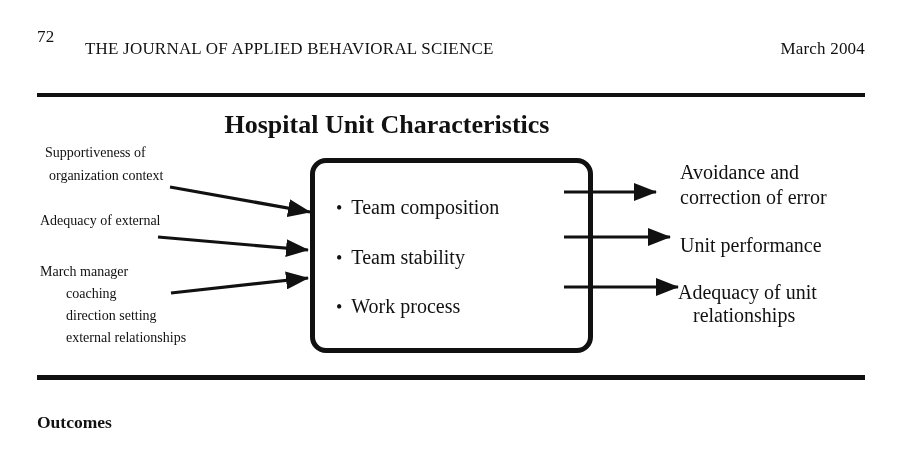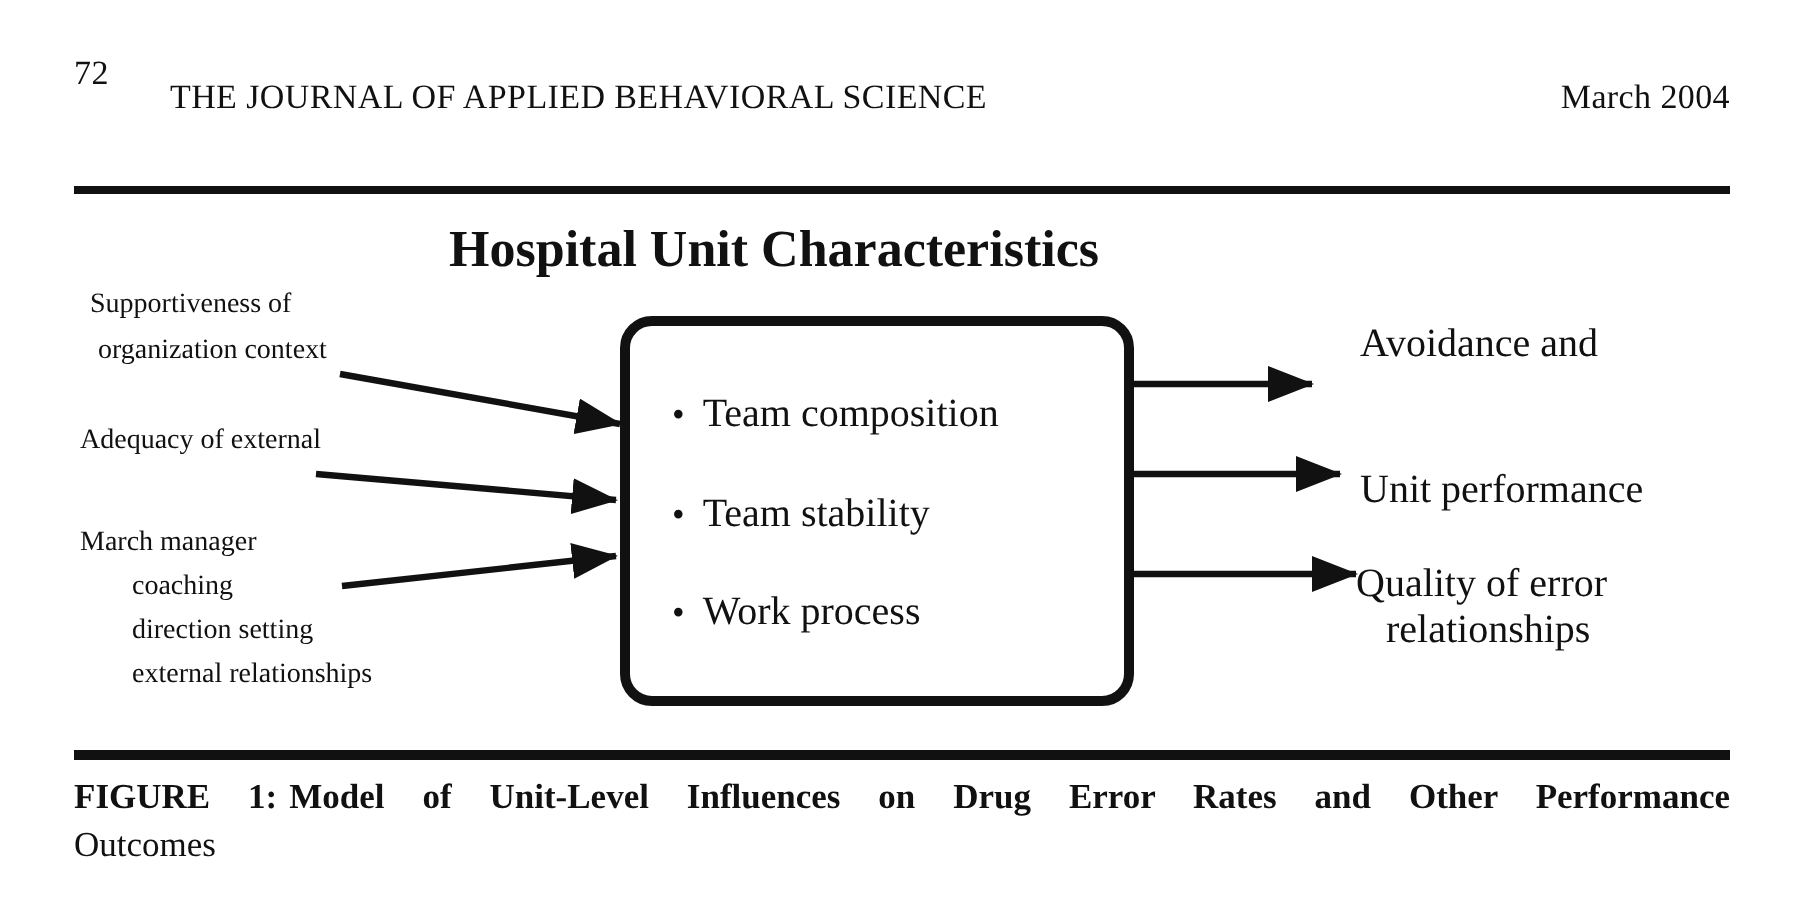--- a/index.html
+++ b/index.html
@@ -29,21 +29,21 @@
     font-size:26px; font-weight:bold;
   }
   .fig-label { font-size:14px; line-height:23px; white-space:nowrap; }
   .in-1 { left:45px; top:141px; }
   .in-1 .l2 { margin-left:4px; }
   .in-2 { left:40px; top:209px; }
   .in-3 { left:40px; top:261px; line-height:22px; }
   .in-3 .ind { margin-left:26px; }
 
   .char-box {
-    left:310px; top:158px; width:257px; height:195px;
+    left:310px; top:158px; width:283px; height:195px;
     border:5px solid var(--ink); border-radius:16px; background:var(--paper);
   }
   .bullet-row { position:absolute; left:21px; font-size:20px; white-space:nowrap; }
   .bullet-row .bullet { display:inline-block; margin-right:9px; font-size:18px; }
   .row-0 { top:33px; }
   .row-1 { top:83px; }
   .row-2 { top:132px; }
 
   .out-label { font-size:20px; white-space:nowrap; }
   .out-1 { left:680px; top:160px; line-height:25px; }
@@ -55,21 +55,21 @@
 
   
   .caption-line1 {
     left:37px; top:388px; width:828px;
     font-size:17.5px; font-weight:bold;
     text-align:justify; text-align-last:justify; white-space:normal;
   }
   .caption-line1 .cap-label { margin-right:6px; }
   .caption-line2 {
     left:37px; top:412px; width:828px;
-    font-size:17.5px; font-weight:normal;
+    font-size:17.5px; font-weight:bold;
   }
 </style>
 </head>
 <body>
 
 <div class="page">
 
   <span class="abs running-head head-pageno">72</span>
   <span class="abs running-head head-journal">THE JOURNAL OF APPLIED BEHAVIORAL SCIENCE</span>
   <span class="abs running-head head-date">March 2004</span>
@@ -99,26 +99,27 @@
     <div class="bullet-row row-2">
       <span class="bullet">•</span><span>Work process</span>
     </div>
     <div class="bullet-row row-1">
       <span class="bullet">•</span><span>Team stability</span>
     </div>
   </div>
 
   <div class="abs out-label out-1">
     <div>Avoidance and</div>
+    <div>correction of error</div>
   </div>
   <div class="abs out-label out-2">
     <div>Unit performance</div>
   </div>
   <div class="abs out-label out-3">
-    <div>Quality of error</div>
+    <div>Adequacy of unit</div>
     <div class="ind">relationships</div>
   </div>
 
   <svg class="arrows-layer" viewBox="0 0 902 450" xmlns="http://www.w3.org/2000/svg">
     <defs>
       <marker id="ah" markerUnits="userSpaceOnUse" markerWidth="23" markerHeight="18" refX="22" refY="9" orient="auto">
         <path d="M0,0 L23,9 L0,18 Z" fill="currentColor"></path>
       </marker>
     </defs>
     <g stroke="currentColor" stroke-width="3.2" fill="none">
@@ -126,18 +127,15 @@
       <line x1="158" y1="237" x2="308" y2="250" marker-end="url(#ah)"></line>
       <line x1="171" y1="293" x2="308" y2="278" marker-end="url(#ah)"></line>
       <line x1="564" y1="192" x2="656" y2="192" marker-end="url(#ah)"></line>
       <line x1="564" y1="237" x2="670" y2="237" marker-end="url(#ah)"></line>
       <line x1="564" y1="287" x2="678" y2="287" marker-end="url(#ah)"></line>
     </g>
   </svg>
 
   <div class="rule rule-bottom"></div>
 
-  <div class="abs caption-line1">
-    <span class="cap-label">FIGURE 1:</span><span>Model of Unit-Level Influences on Drug Error Rates and Other Performance</span>
-  </div>
   <div class="abs caption-line2">Outcomes</div>
 
 </div>
 
 </body></html>

